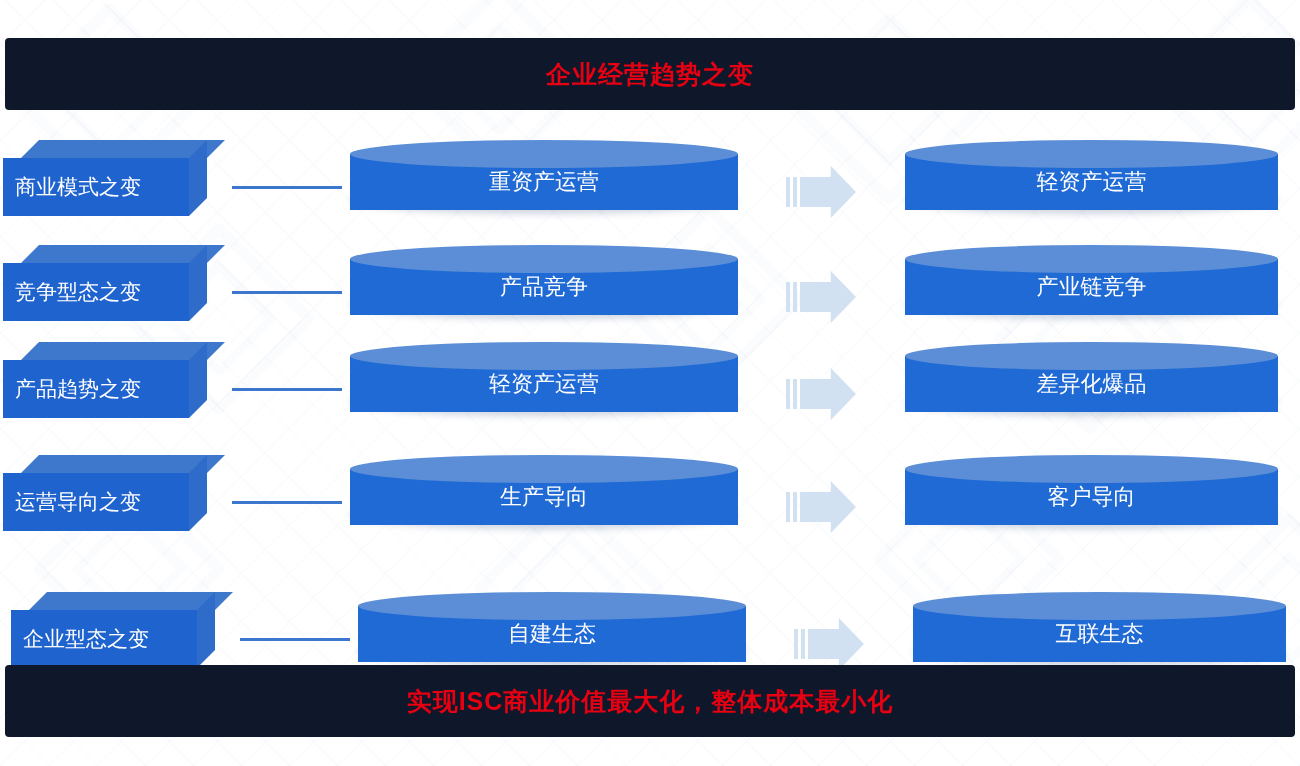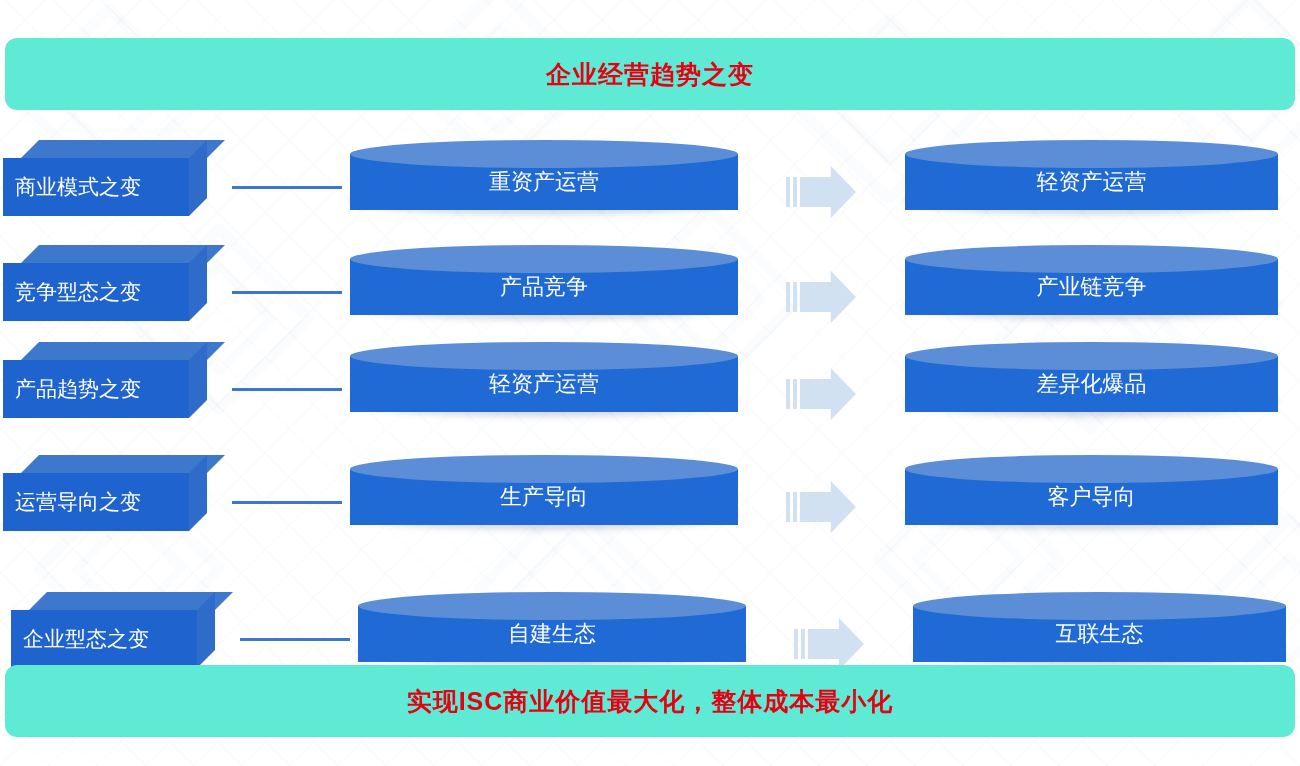--- a/index.html
+++ b/index.html
@@ -45,22 +45,22 @@
     position: absolute;
     inset: 0;
     z-index: 2;
   }
 
   
   .banner {
     position: absolute;
     left: 5px;
     width: 1290px;
-    background: #5eead4;
-    border-radius: 12px;
+    background: #0f172a;
+    border-radius: 4px;
     display: flex;
     align-items: center;
     justify-content: center;
   }
   .banner-title { top: 38px; height: 72px; }
   .banner-footer { top: 665px; height: 72px; }
   .banner-text {
     color: #e60012;
     font-size: 25px;
     font-weight: bold;

